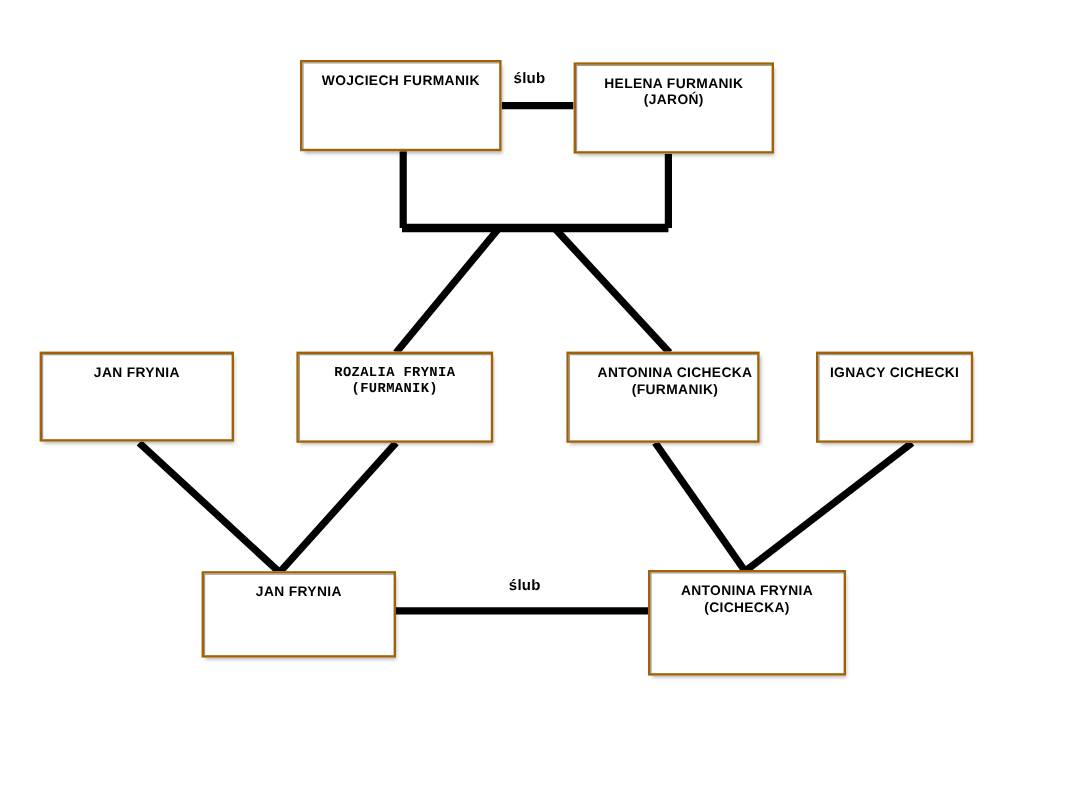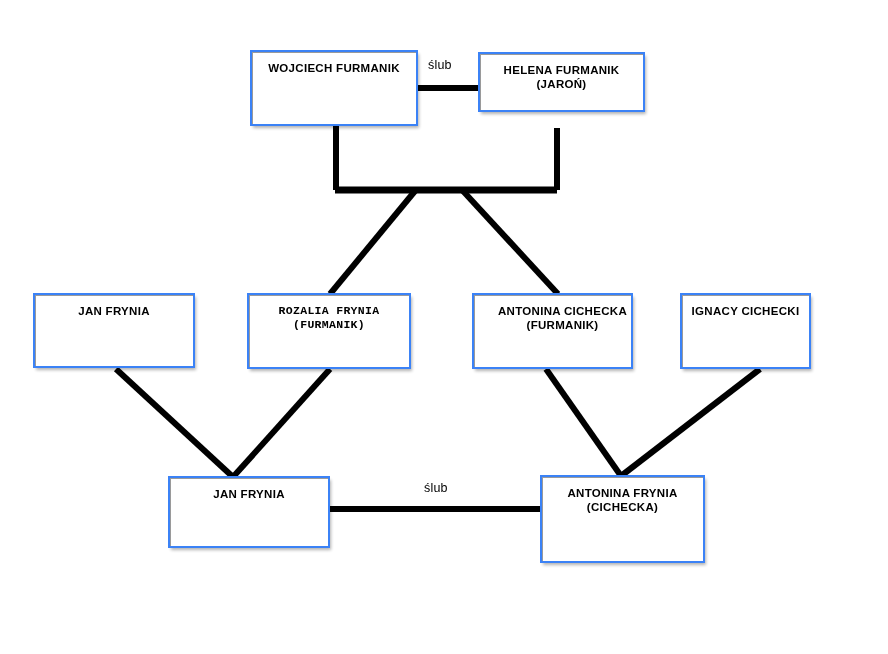--- a/index.html
+++ b/index.html
@@ -22,39 +22,39 @@
     left: 0;
     top: 0;
     width: 888px;
     height: 654px;
     pointer-events: none;
   }
   .node {
     position: absolute;
     box-sizing: border-box;
     background: #ffffff;
-    border: 2px solid #3b82f6;
+    border: 2px solid #a16207;
     box-shadow: 1px 1px 0 0 #9a9a9a inset, 2px 3px 3px -1px rgba(0,0,0,0.30);
     z-index: 3;
   }
   .node-label {
     display: block;
     text-align: center;
     font-weight: bold;
     font-size: 11.5px;
     line-height: 14px;
     letter-spacing: 0.3px;
     color: #000000;
     padding-top: 9px;
     white-space: pre-line;
   }
   .edge-label {
     position: absolute;
     font-size: 12.5px;
-    font-weight: normal;
+    font-weight: bold;
     color: #000000;
     letter-spacing: 0.2px;
     z-index: 4;
     white-space: nowrap;
   }
 </style>
 </head>
 <body>
 
 <div id="canvas">
@@ -72,21 +72,21 @@
         <polyline points="546,369 621,476" fill="none" stroke-width="6"></polyline>
         <polyline points="760,369 621,476" fill="none" stroke-width="6"></polyline>
         <polyline points="330,509 540,509" fill="none" stroke-width="6"></polyline>
       </g>
   </svg>
 
   <div class="node" style="left:250px; top:50px; width:168px; height:76px;">
     <span class="node-label">WOJCIECH FURMANIK</span>
   </div>
 
-  <div class="node" style="left:478px; top:52px; width:167px; height:60px;">
+  <div class="node" style="left:478px; top:52px; width:167px; height:76px;">
     <span class="node-label">HELENA FURMANIK
 (JAROŃ)</span>
   </div>
 
   <div class="node" style="left:33px; top:293px; width:162px; height:75px;">
     <span class="node-label">JAN FRYNIA</span>
   </div>
 
   <div class="node" style="left:247px; top:293px; width:164px; height:76px;font-family:Liberation Mono, monospace;">
     <span class="node-label">ROZALIA FRYNIA

